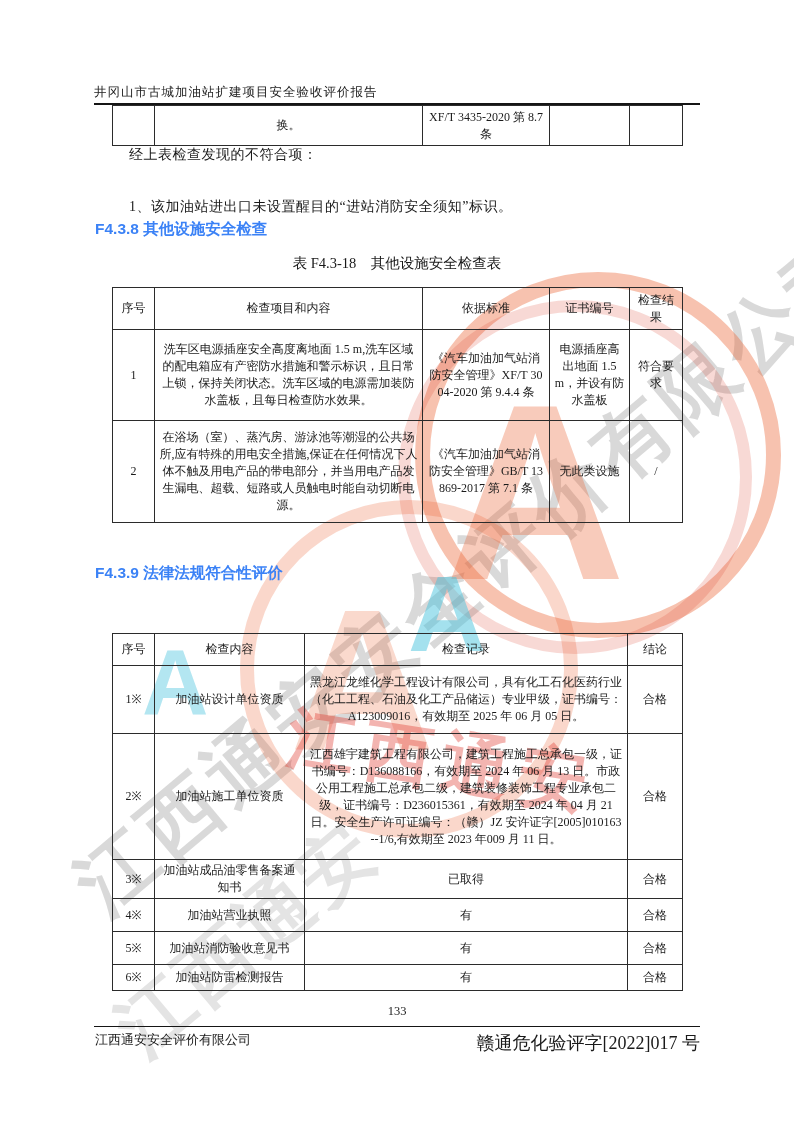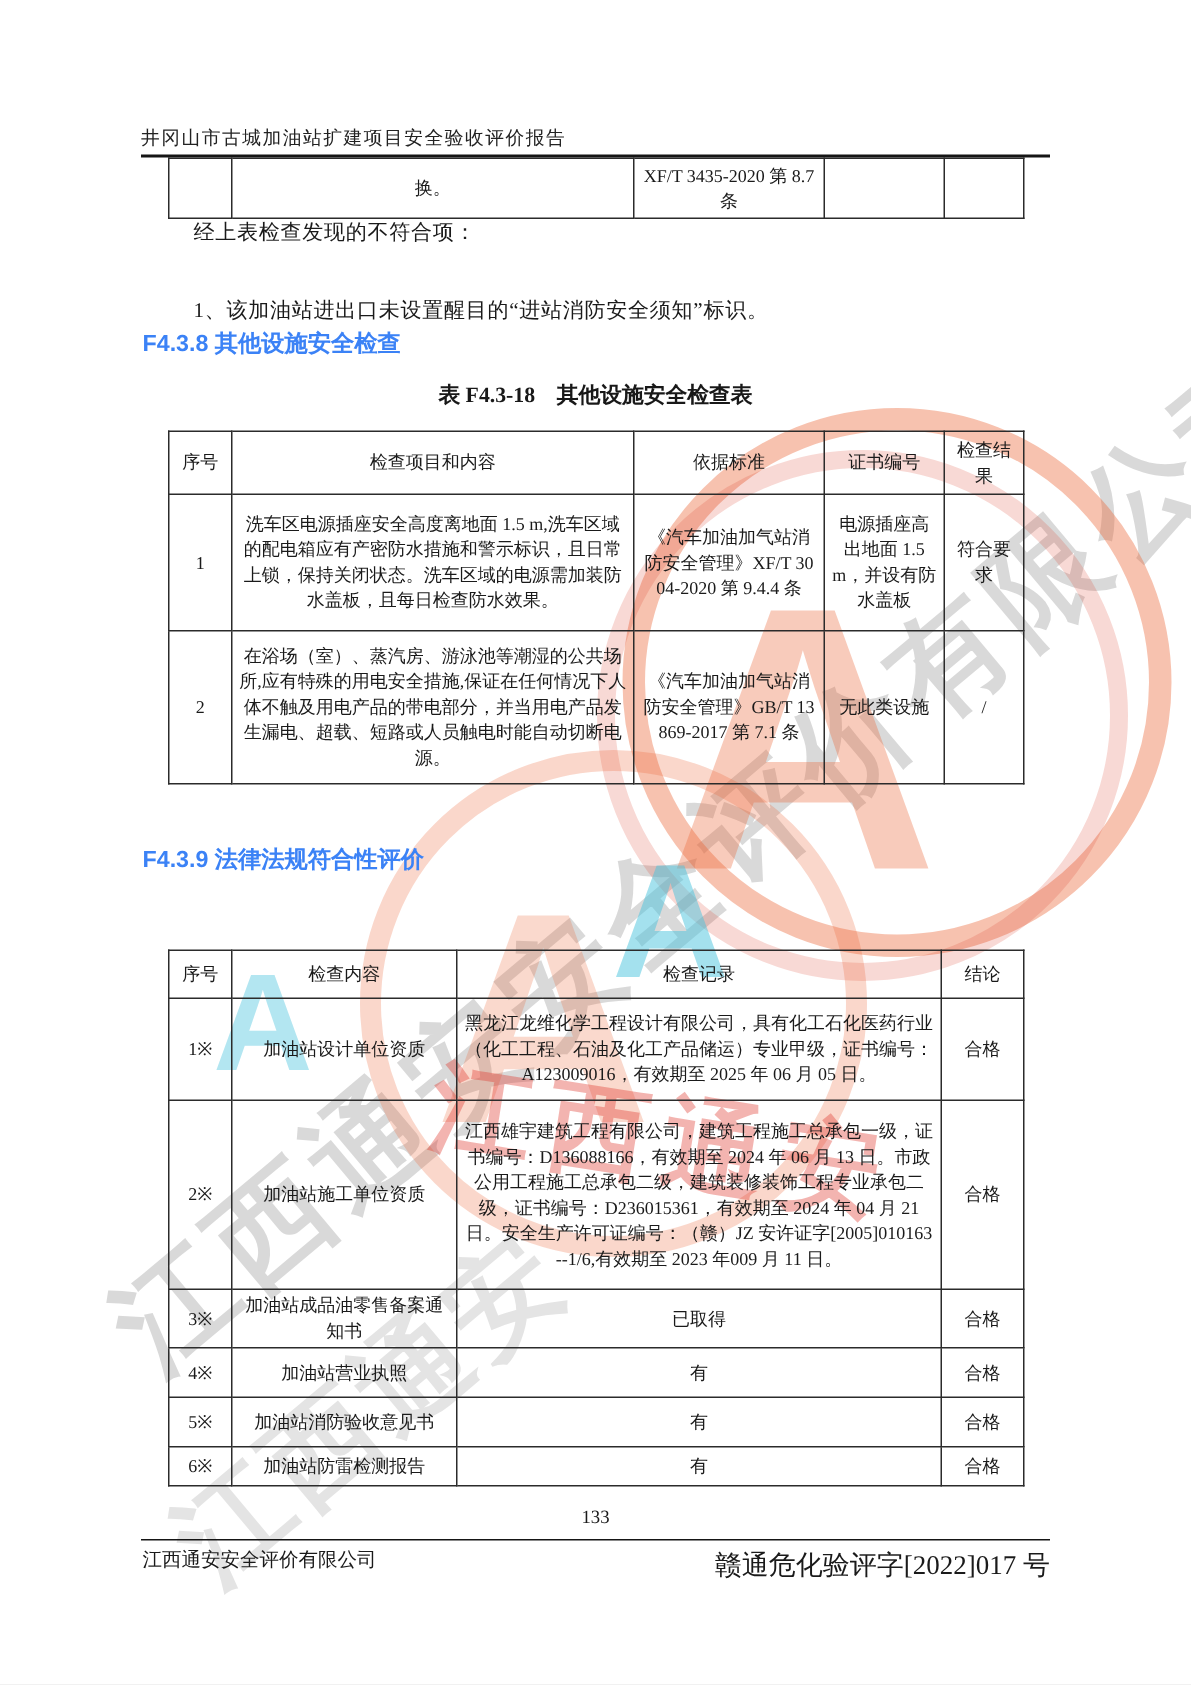--- a/index.html
+++ b/index.html
@@ -39,21 +39,21 @@
   .rh40{height:40px}.rh42{height:42px}.rh95{height:91px}.rh106{height:102px}
   .rh32{height:32px}.rh72{height:68px}.rh130{height:126px}.rh38{height:34px}
   .rh37{height:33px}.rh29{height:26px}
   .para{position:absolute;left:129px;font-size:14px;letter-spacing:.5px;}
   .para-intro{top:146px;}
   .para-item{top:198px;}
   .section-heading{position:absolute;left:95px;font-size:15.5px;font-weight:bold;
     font-family:"Liberation Sans","DejaVu Sans",sans-serif;color:#3b82f6;}
   .h8{top:219px;}
   .h9{top:563px;}
-  .table-caption{position:absolute;left:0;width:100%;text-align:center;font-size:14.5px;color:#181818;font-weight:bold;}
+  .table-caption{position:absolute;left:0;width:100%;text-align:center;font-size:14.5px;color:#181818;}
   .cap18{top:254px;}
   .cap19{top:598px;}
   .small-cell{font-size:12px;line-height:17.5px;}
   .page-number{position:absolute;top:1004px;left:0;width:100%;text-align:center;font-size:12.5px;}
   .footer-rule{position:absolute;top:1026px;left:94px;width:606px;border-top:1.5px solid #151515;}
   .footer-left{position:absolute;top:1031px;left:95px;font-size:13px;}
   .footer-right{position:absolute;top:1031px;right:94px;font-size:18px;}
 </style>
 </head>
 <body>

